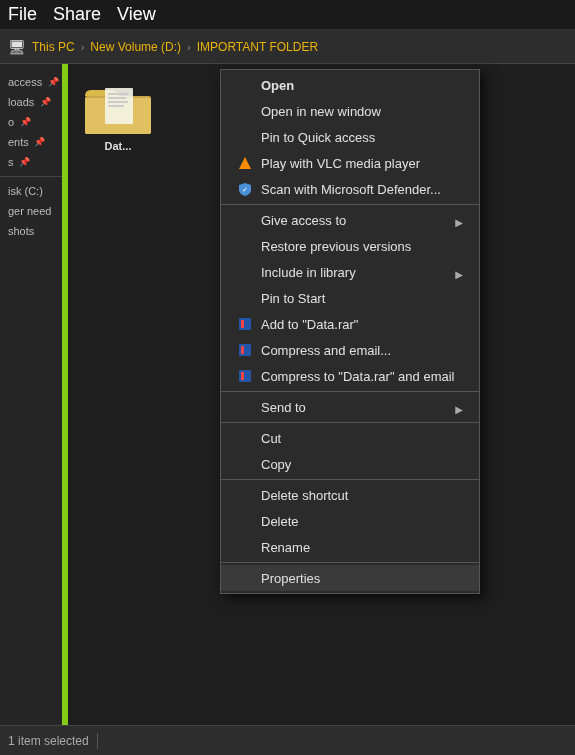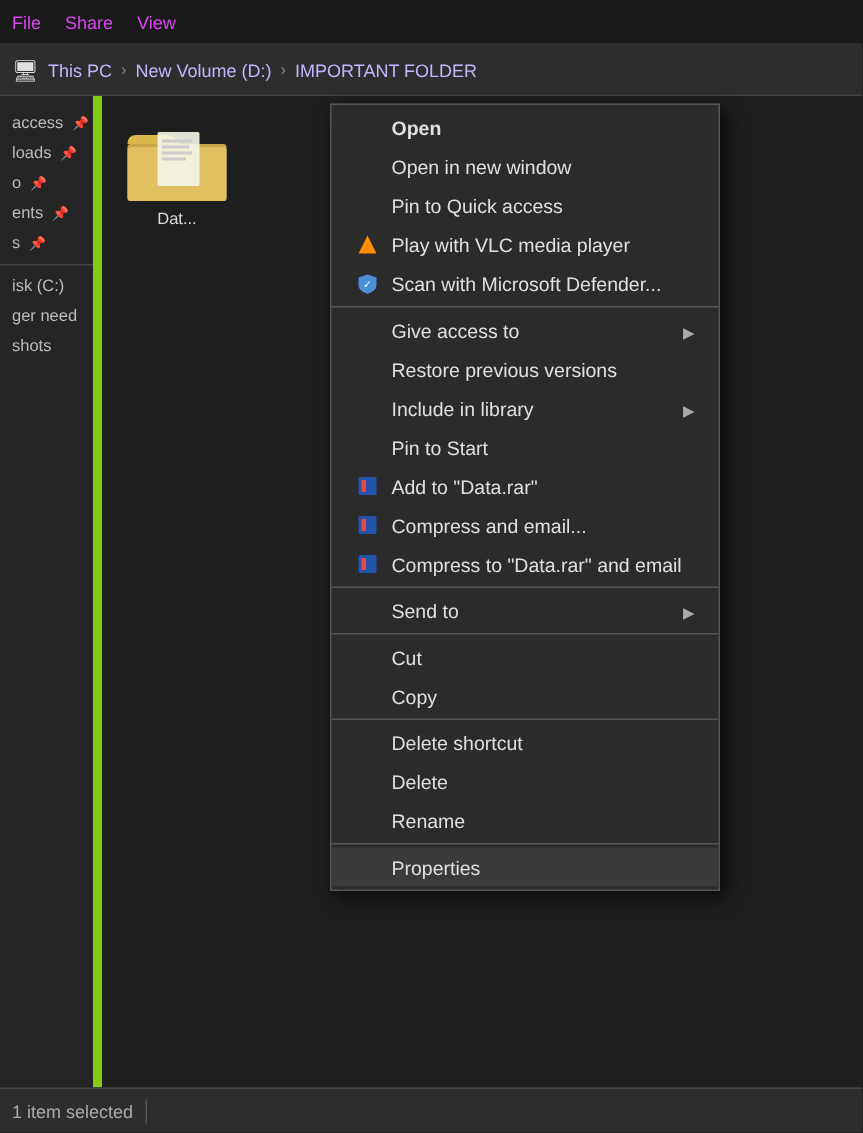--- a/index.html
+++ b/index.html
@@ -18,22 +18,22 @@
     .title-bar {
       background: #1a1a1a;
       height: 30px;
       display: flex;
       align-items: center;
       padding: 0 8px;
       gap: 16px;
       border-bottom: 1px solid #333;
     }
     .title-bar-item {
-      font-size: 12px;
-      color: #d946ef;
+      font-size: 18px;
+      color: #ffffff;
       cursor: pointer;
     }
 
     
     .breadcrumb-bar {
       background: #2d2d2d;
       height: 34px;
       display: flex;
       align-items: center;
       padding: 0 8px;
@@ -47,21 +47,21 @@
       display: inline-block;
       margin-right: 4px;
     }
     .breadcrumb-sep {
       color: #888;
       font-size: 11px;
       margin: 0 2px;
     }
     .breadcrumb-text {
       font-size: 12px;
-      color: #c4b5fd;
+      color: #eab308;
     }
 
     
     .main-area {
       display: flex;
       height: calc(755px - 30px - 34px - 30px);
     }
 
     
     .sidebar {
@@ -119,20 +119,21 @@
     }
     .folder-icon svg {
       width: 70px;
       height: 60px;
     }
     .folder-label {
       font-size: 11px;
       color: #ddd;
       text-align: center;
       margin-top: 2px;
+      font-weight: bold;
     }
 
     
     .context-menu {
       position: absolute;
       top: 5px;
       left: 152px;
       width: 260px;
       background: #2b2b2b;
       border: 1px solid #555;

